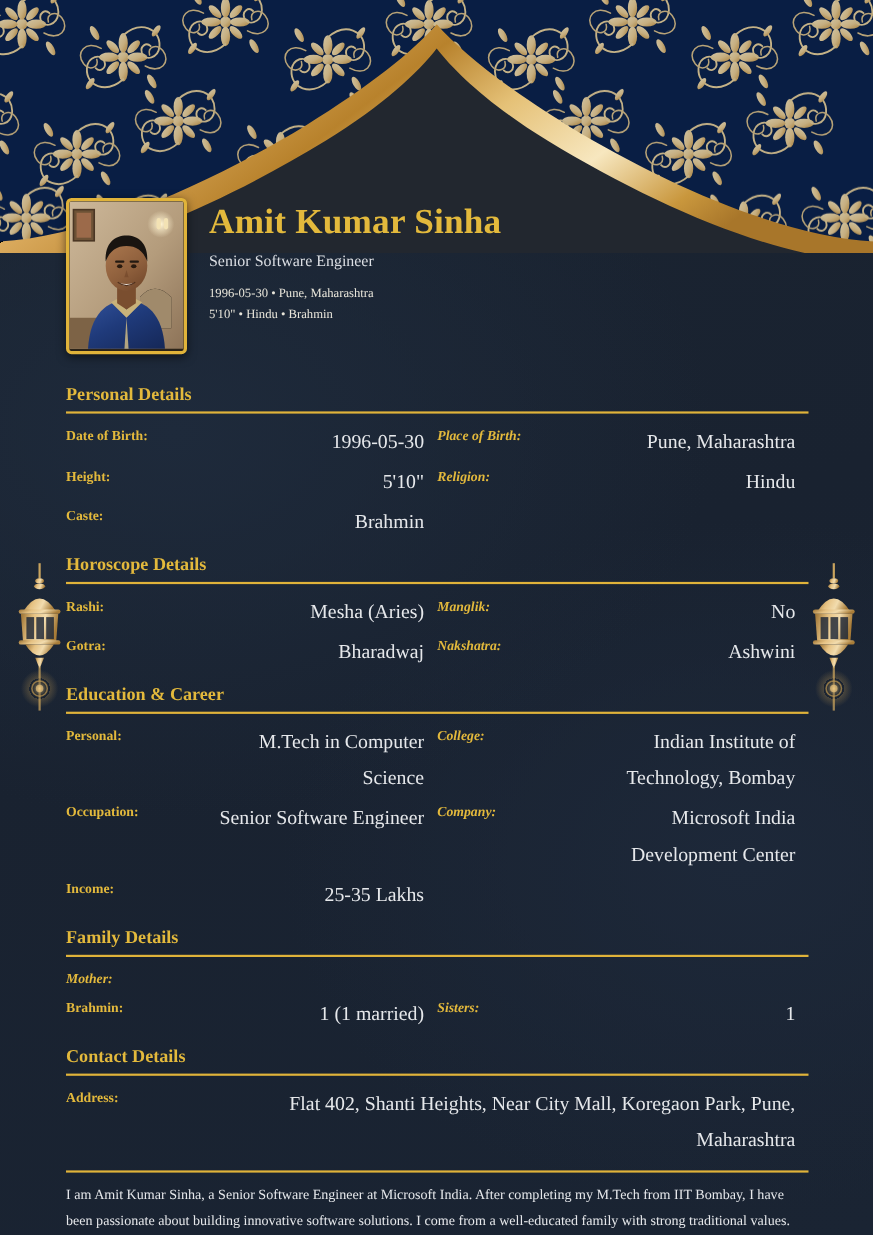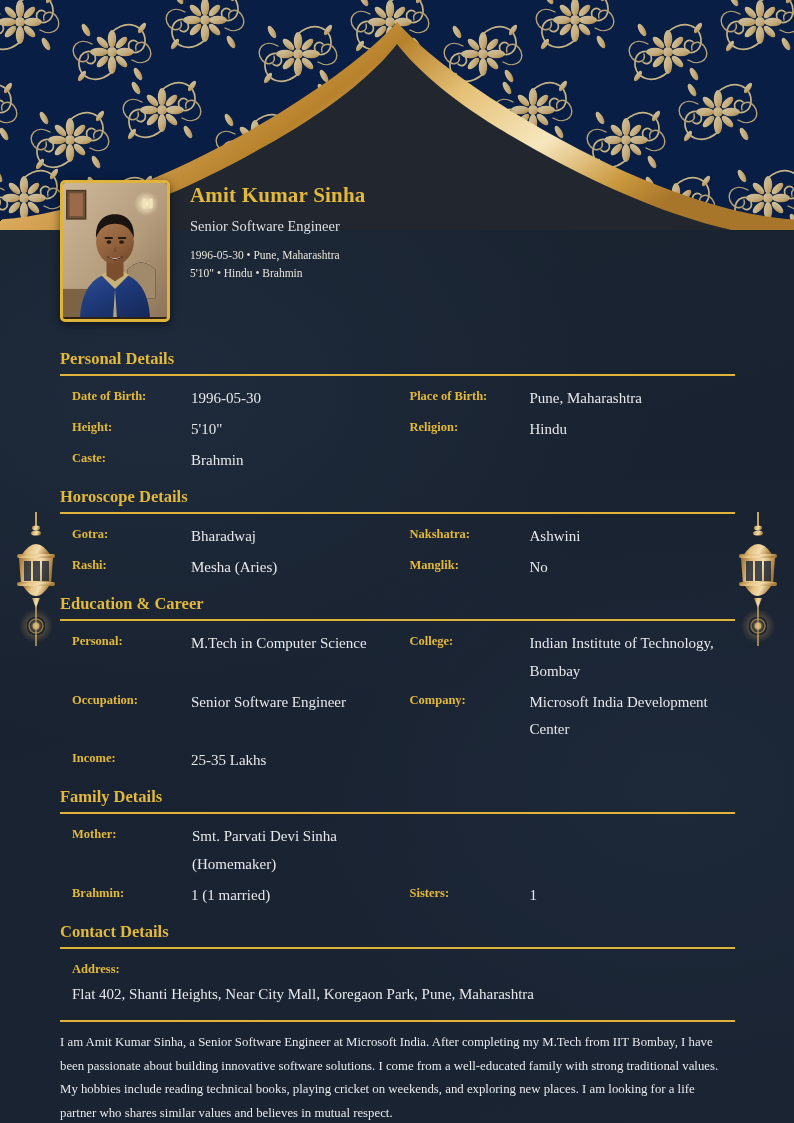--- a/index.html
+++ b/index.html
@@ -70,21 +70,21 @@
     box-shadow: 0 2px 9px rgba(0,0,0,0.55);
   }
   .photo-art { position: absolute; inset: 0; }
 
   .hero-text {
     position: absolute;
     left: 190px; top: 14px;
     width: 560px;
   }
   .hero-name {
-    font-size: 21px;
+    font-size: 32px;
     font-weight: bold;
     color: #e3b93c;
     letter-spacing: 0.2px;
     line-height: 1.12;
   }
   .hero-role {
     margin-top: 9px;
     font-size: 14.5px;
     color: #dcdfe4;
     line-height: 1.25;
@@ -130,41 +130,41 @@
     display: flex;
     width: 100%;
     align-items: flex-start;
   }
 
   .cell {
     display: flex;
     align-items: flex-start;
     width: 50%;
     padding-bottom: 3px;
-    margin-left: 12px;
-  }
-  .cell.full { width: 100%; flex-direction: column; }
+  }
+  .cell.full { width: 100%; }
 
   .lbl {
     font-size: 12.5px;
     font-weight: bold;
     color: #e3b93c;
     line-height: 1.85;
     flex: 0 0 auto;
     white-space: nowrap;
   }
   .cell .lbl { width: 119px; }
-  .cell.right-col .lbl { width: 120px; }
+  .cell.right-col .lbl { width: 120px; font-style: italic; }
 
   .val {
-    font-size: 15px;
+    font-size: 18px;
     color: #e6e8eb;
     line-height: 1.85;
     flex: 1 1 auto;
     padding-right: 12px;
+    text-align: right;
   }
   .val .sub { display: block; }
 
   
   .about-text {
     font-size: 12.8px;
     color: #e6e8eb;
     line-height: 1.86;
     text-align: left;
     padding-right: 2px;
@@ -438,36 +438,36 @@
         </div>
       </div>
     </div>
 
     <div class="section">
       <div class="section-title">Horoscope Details</div>
       <div class="section-rule"></div>
       <div class="rows">
         <div class="row">
           <div class="cell">
+            <div class="lbl">Rashi:</div>
+            <div class="val">Mesha (Aries)</div>
+          </div>
+          <div class="cell right-col">
+            <div class="lbl">Manglik:</div>
+            <div class="val">No</div>
+          </div>
+        </div>
+        <div class="row">
+          <div class="cell">
             <div class="lbl">Gotra:</div>
             <div class="val">Bharadwaj</div>
           </div>
           <div class="cell right-col">
             <div class="lbl">Nakshatra:</div>
             <div class="val">Ashwini</div>
-          </div>
-        </div>
-        <div class="row">
-          <div class="cell">
-            <div class="lbl">Rashi:</div>
-            <div class="val">Mesha (Aries)</div>
-          </div>
-          <div class="cell right-col">
-            <div class="lbl">Manglik:</div>
-            <div class="val">No</div>
           </div>
         </div>
       </div>
     </div>
 
     <div class="section">
       <div class="section-title">Education &amp; Career</div>
       <div class="section-rule"></div>
       <div class="rows">
         <div class="row">
@@ -500,24 +500,20 @@
       </div>
     </div>
 
     <div class="section">
       <div class="section-title">Family Details</div>
       <div class="section-rule"></div>
       <div class="rows">
         <div class="row">
           <div class="cell right-col">
             <div class="lbl">Mother:</div>
-            <div class="val">
-              <span>Smt. Parvati Devi Sinha</span>
-              <span class="sub">(Homemaker)</span>
-            </div>
           </div>
         </div>
         <div class="row">
           <div class="cell">
             <div class="lbl">Brahmin:</div>
             <div class="val">1 (1 married)</div>
           </div>
           <div class="cell right-col">
             <div class="lbl">Sisters:</div>
             <div class="val">1</div>

